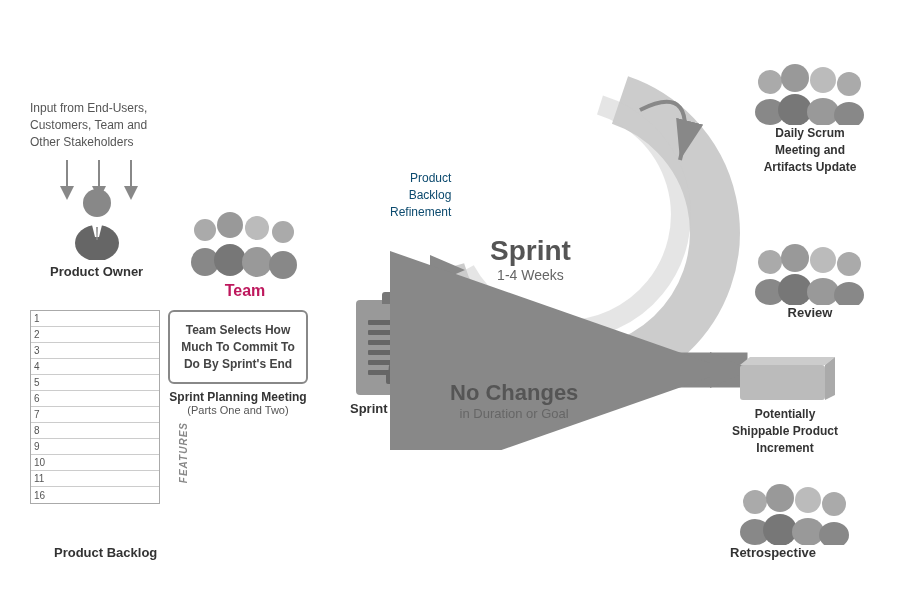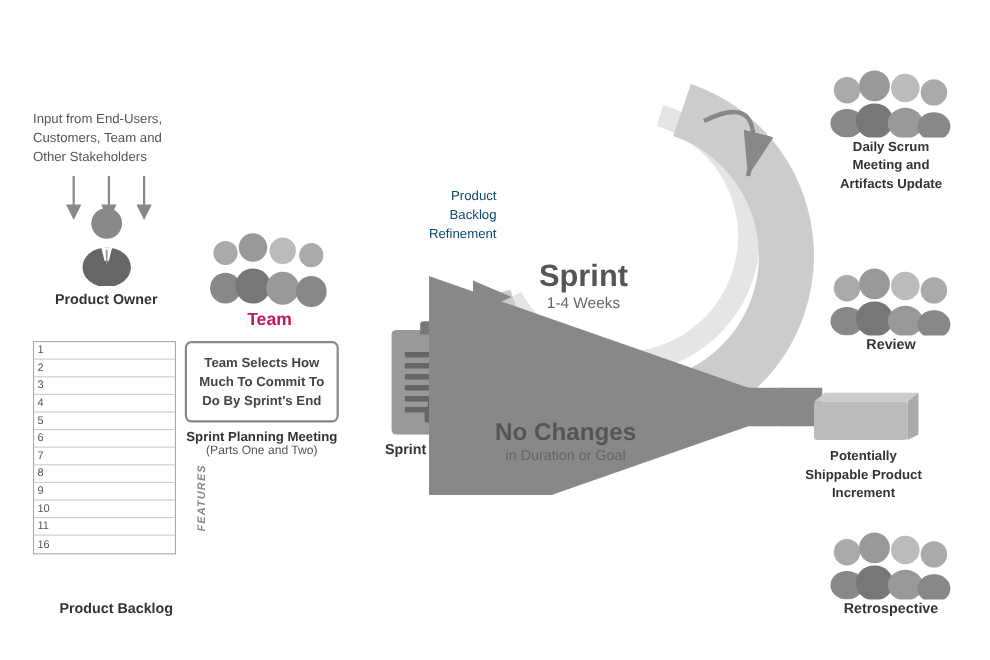--- a/index.html
+++ b/index.html
@@ -442,21 +442,21 @@
       
       <svg width="110" height="55">
         <rect x="5" y="10" width="85" height="35" rx="3" fill="#bbb"></rect>
         <polygon points="5,10 15,2 100,2 90,10" fill="#ccc"></polygon>
         <polygon points="90,10 100,2 100,40 90,45" fill="#aaa"></polygon>
       </svg>
     </div>
     <div style="font-size:12px;font-weight:bold;color:#333;text-align:center;line-height:1.4;">Potentially<br>Shippable Product<br>Increment</div>
   </div>
 
-  <div style="position:absolute;top:480px;right:10px;display:flex;flex-direction:column;align-items:center;width:160px;">
+  <div style="position:absolute;top:480px;right:10px;display:flex;flex-direction:column;align-items:flex-start;width:160px;">
     <svg width="130" height="65">
       <circle cx="25" cy="22" r="12" fill="#aaa"></circle>
       <ellipse cx="25" cy="52" rx="15" ry="13" fill="#888"></ellipse>
       <circle cx="50" cy="18" r="14" fill="#999"></circle>
       <ellipse cx="50" cy="50" rx="17" ry="16" fill="#777"></ellipse>
       <circle cx="78" cy="20" r="13" fill="#bbb"></circle>
       <ellipse cx="78" cy="52" rx="16" ry="14" fill="#999"></ellipse>
       <circle cx="104" cy="24" r="12" fill="#aaa"></circle>
       <ellipse cx="104" cy="55" rx="15" ry="13" fill="#888"></ellipse>
     </svg>

